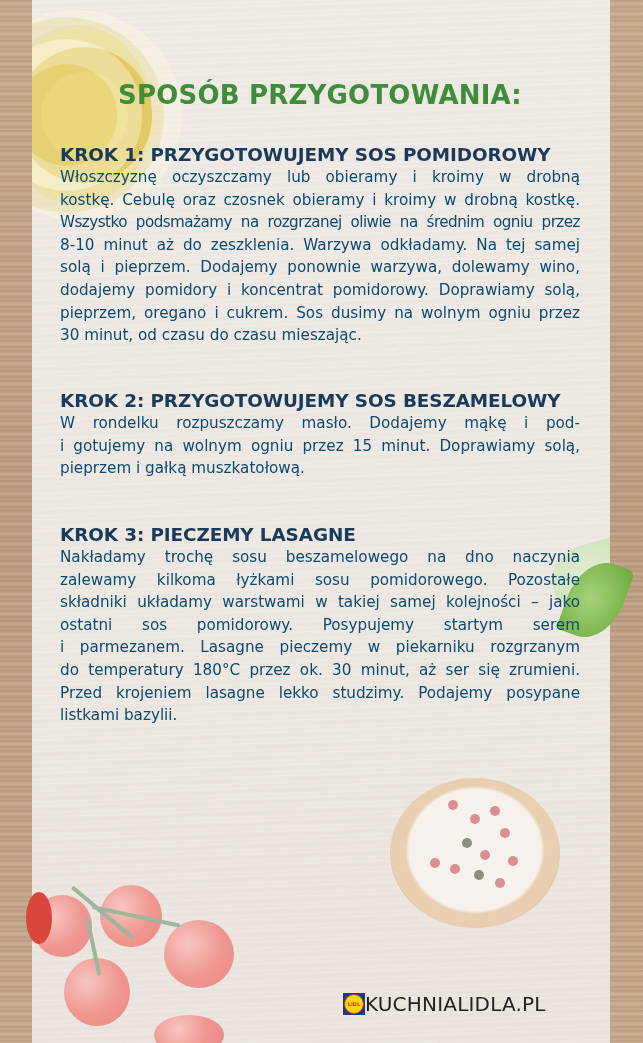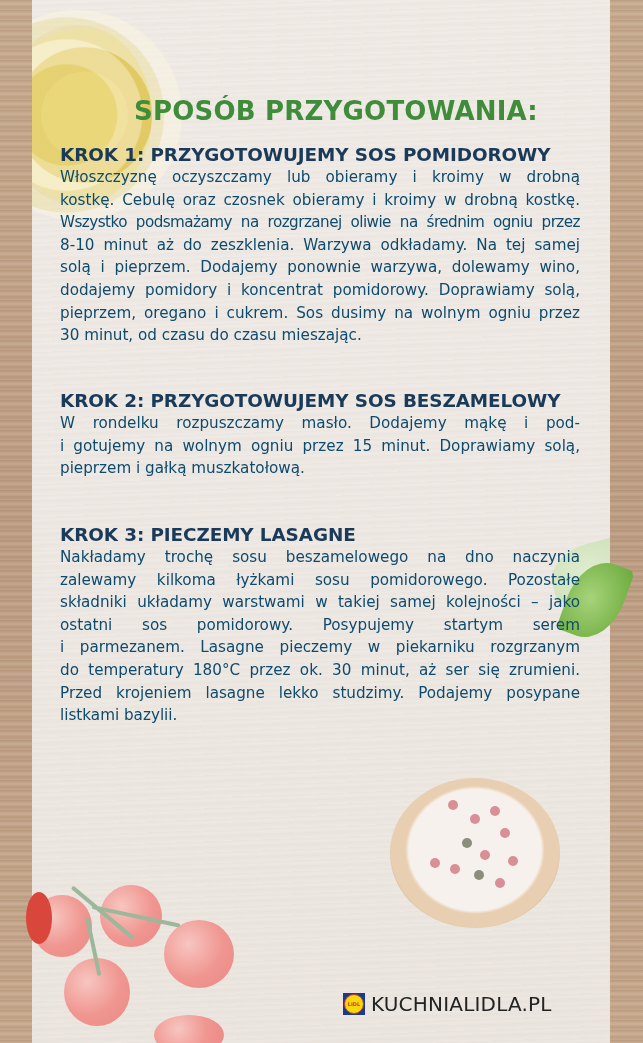--- a/index.html
+++ b/index.html
@@ -56,21 +56,21 @@
     }
     .step-body {
       position: absolute; left: 60px; width: 520px;
       font-family: "DejaVu Sans", sans-serif; font-size: 15.2px; line-height: 22.6px;
       color: #0c4a6e; text-align: justify; margin: 0;
     }
     .line { display: block; text-align: justify; text-align-last: justify; white-space: nowrap; }
     .line.last { text-align-last: left; }
     .line.tight { letter-spacing: -0.55px; word-spacing: -2px; }
 
-    .footer { position: absolute; left: 343px; top: 992px; display: flex; align-items: center; gap: 6px; }
+    .footer { position: absolute; left: 343px; top: 992px; display: flex; align-items: center; }
     .lidl-logo {
       width: 22px; height: 22px; background: #1a3a8c; display: flex; align-items: center; justify-content: center;
     }
     .lidl-logo .circle {
       width: 18px; height: 18px; border-radius: 50%; background: #f5d90a; border: 1px solid #d33;
       display: flex; align-items: center; justify-content: center; font-size: 5px; font-weight: bold; color: #d33;
       font-family: "DejaVu Sans", sans-serif;
     }
     .site { font-family: "DejaVu Sans", sans-serif; font-size: 20px; color: #222; letter-spacing: 0.2px; }
   </style>
@@ -102,21 +102,21 @@
     <div class="tomato" style="left:122px;top:1015px;width:70px;height:40px"></div>
     <div class="stem" style="left:40px;top:885px;width:80px;transform:rotate(40deg)"></div>
     <div class="stem" style="left:60px;top:905px;width:90px;transform:rotate(12deg)"></div>
     <div class="stem" style="left:55px;top:915px;width:60px;transform:rotate(78deg)"></div>
   </div>
 </div>
 
 <div class="leaf-out"></div>
 <div class="tomato-out"></div>
 
-<h1 class="title" style="margin:16px">SPOSÓB PRZYGOTOWANIA:</h1>
+<h1 class="title" style="margin:0">SPOSÓB PRZYGOTOWANIA:</h1>
 
 <div class="step-heading" style="top:144px">KROK 1: PRZYGOTOWUJEMY SOS POMIDOROWY</div>
 <div class="step-body" style="top:166px">
   <span class="line">Włoszczyznę oczyszczamy lub obieramy i kroimy w drobną</span>
   <span class="line">kostkę. Cebulę oraz czosnek obieramy i kroimy w drobną kostkę.</span>
   <span class="line tight">Wszystko podsmażamy na rozgrzanej oliwie na średnim ogniu przez</span>
   <span class="line">8-10 minut aż do zeszklenia. Warzywa odkładamy. Na tej samej</span>
   <span class="line">solą i pieprzem. Dodajemy ponownie warzywa, dolewamy wino,</span>
   <span class="line">dodajemy pomidory i koncentrat pomidorowy. Doprawiamy solą,</span>
   <span class="line">pieprzem, oregano i cukrem. Sos dusimy na wolnym ogniu przez</span>

